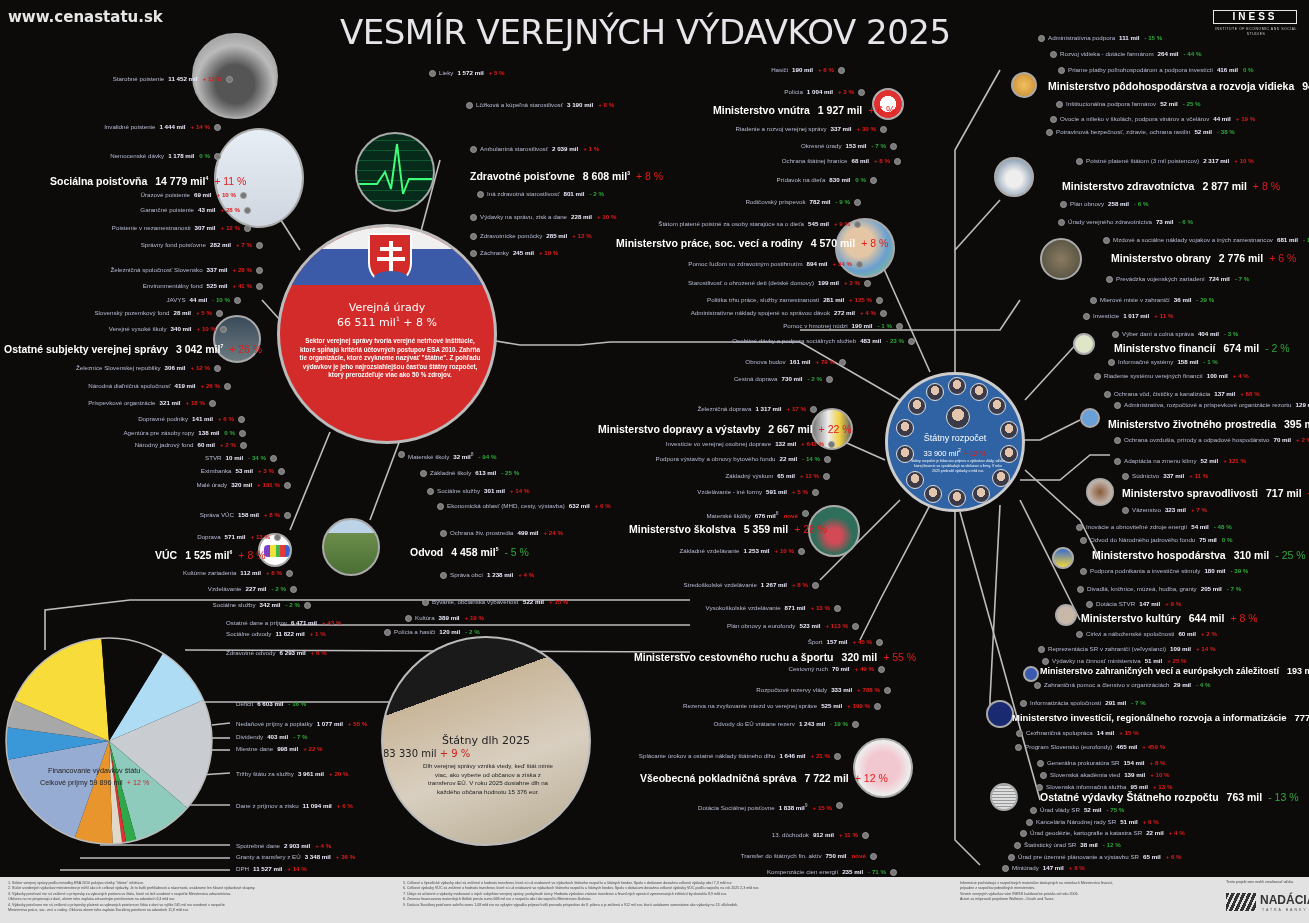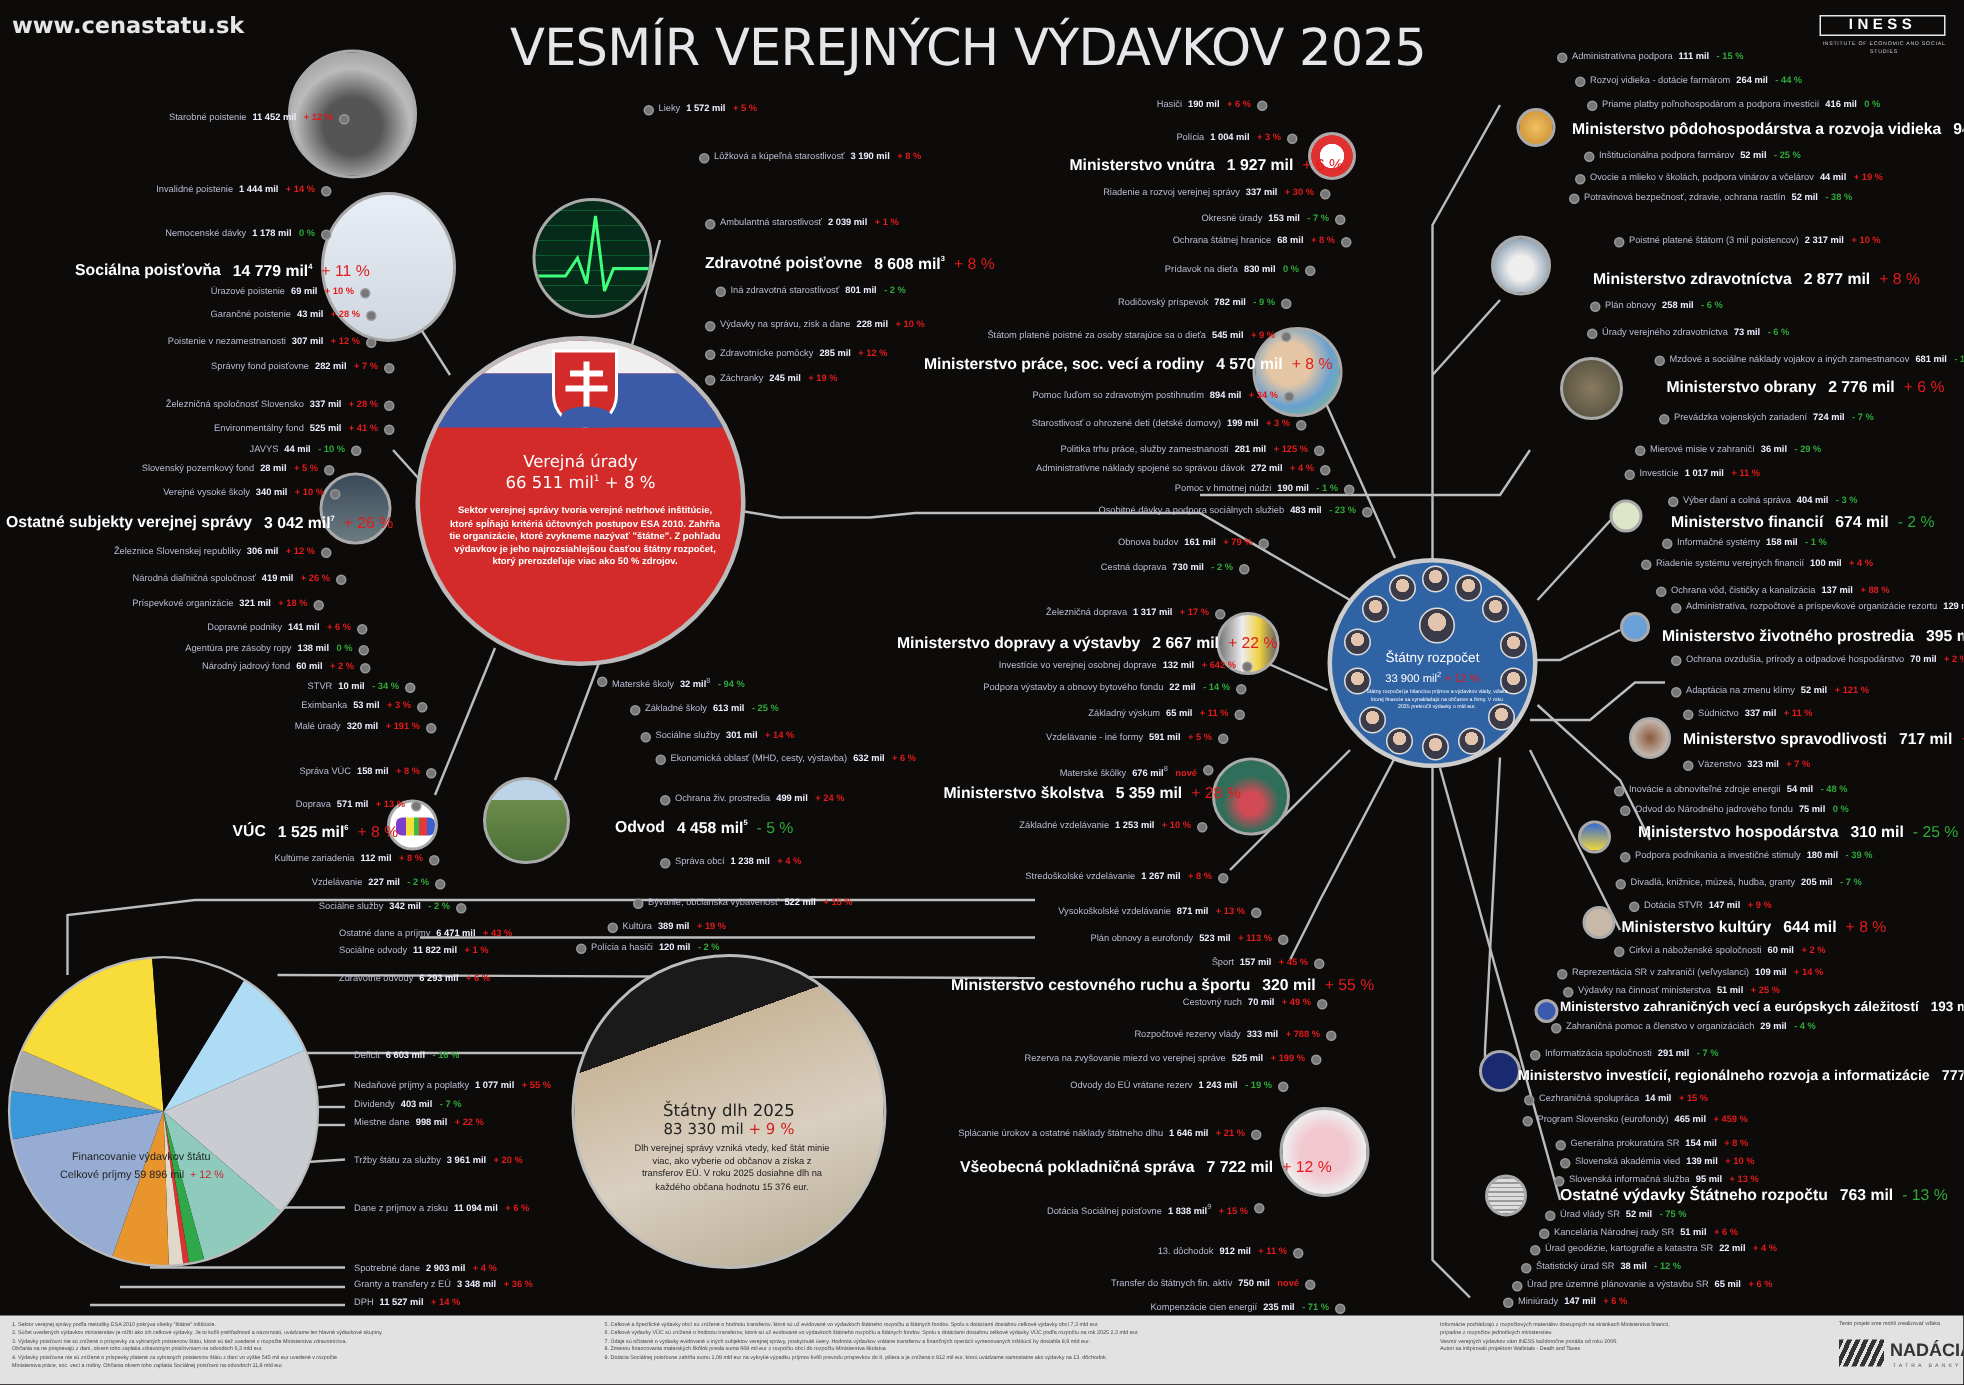--- a/index.html
+++ b/index.html
@@ -34,21 +34,21 @@
   .vs-title { position: absolute; top: 74px; width: 100%; text-align: center; font-size: 11px; color: #fff; font-family: "DejaVu Sans", sans-serif; }
   .vs-value { position: absolute; top: 88px; width: 100%; text-align: center; font-size: 11px; color: #fff; font-family: "DejaVu Sans", sans-serif; }
   .vs-desc { position: absolute; top: 110px; left: 18px; width: 184px; text-align: center; font-size: 6.3px; color: #fff; font-weight: bold; line-height: 8.5px; }
   .sr-circle { left: 885px; top: 372px; width: 140px; height: 140px; border-radius: 50%; background: #2f63a3; border: 3px solid #ccc; }
   .sr-title { position: absolute; top: 58px; width: 100%; text-align: center; font-size: 9px; color: #fff; }
   .sr-value { position: absolute; top: 72px; width: 100%; text-align: center; font-size: 7.5px; color: #fff; }
   .sr-desc { position: absolute; top: 84px; left: 22px; width: 96px; text-align: center; font-size: 3.5px; color: #fff; line-height: 5px; }
   .face { position: absolute; width: 18px; height: 18px; border-radius: 50%; background: radial-gradient(circle at 50% 40%, #e3c4ad 0 35%, #3a3a48 36%); border: 1px solid #ddd; }
   .debt-circle { left: 381px; top: 636px; width: 210px; height: 210px; border-radius: 50%; overflow: hidden; border: 2px solid #bbb; background: linear-gradient(160deg, #1a1a1a 0 28%, #c9b69a 28%, #d9cfc0 60%, #b5a98f 100%); }
   .debt-title { position: absolute; top: 96px; width: 100%; text-align: center; font-size: 11px; color: #222; font-family: "DejaVu Sans", sans-serif; }
-  .debt-value { position: absolute; top: 110px; width: 100%; text-align: center; font-size: 10px; color: #222; font-family: "DejaVu Sans", sans-serif; }
+  .debt-value { position: absolute; top: 110px; width: 100%; font-size: 10px; color: #222; font-family: "DejaVu Sans", sans-serif; }
   .debt-value .p { color: #d02020; }
   .debt-desc { position: absolute; top: 124px; left: 40px; width: 130px; text-align: center; font-size: 6.2px; color: #222; line-height: 8.5px; }
   .pie-wrap { left: 4px; top: 636px; width: 210px; height: 210px; }
   .pie-label1 { left: 48px; top: 766px; font-size: 7.2px; color: #222; }
   .pie-label2 { left: 40px; top: 778px; font-size: 7.2px; color: #222; }
   .pie-label2 .p { color: #d02030; margin-left: 4px; }
   .footer { left: 0; top: 877px; width: 1309px; height: 46px; background: #e2e2e2; }
   .fn { position: absolute; font-size: 3.6px; color: #444; line-height: 5.4px; white-space: nowrap; }
   .nadacia { left: 1260px; top: 893px; font-size: 12px; font-weight: bold; color: #333; }
   .nadacia-sub { left: 1262px; top: 908px; font-size: 3.5px; color: #555; letter-spacing: 2px; }

